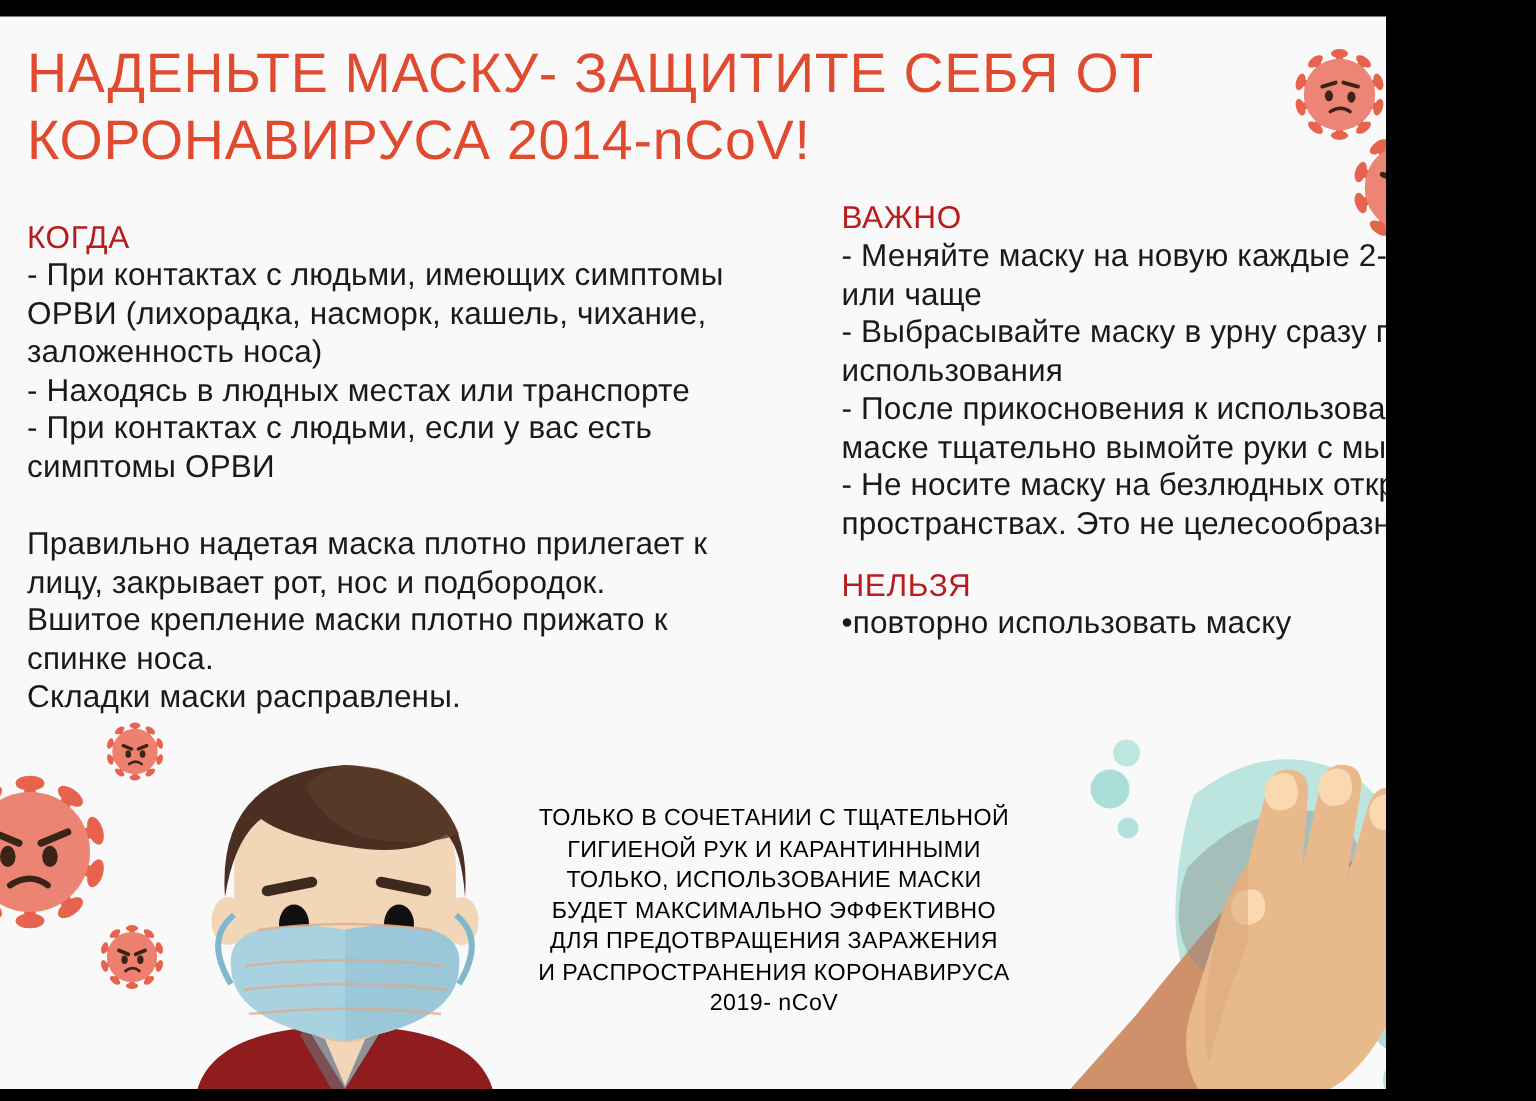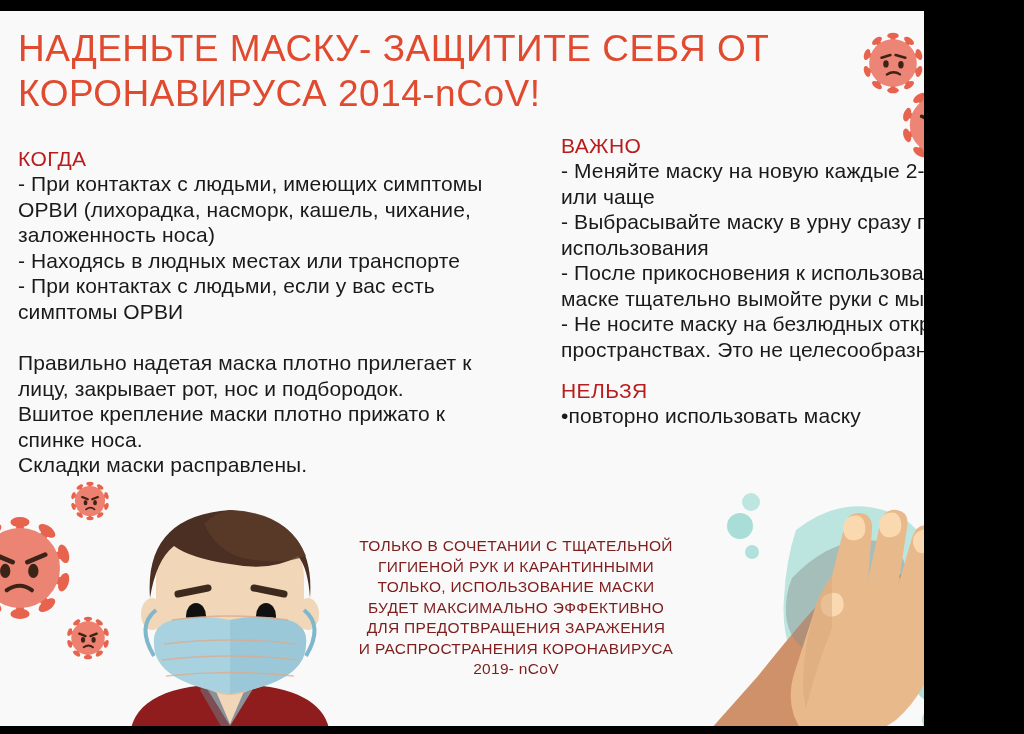--- a/index.html
+++ b/index.html
@@ -62,21 +62,21 @@
   }
   .gap { height: 26px; }
   .gap-sm { height: 18px; }
 
   
   #caption {
     position: absolute; left: 330px; top: 536px;
     width: 372px; text-align: center; z-index: 35;
   }
   #caption .cline {
-    color: #7f1d1d;
+    color: #000000;
     font-size: 15.5px;
     line-height: 20.5px;
     letter-spacing: 0.3px;
     white-space: nowrap;
   }
 
   
   .art { position: absolute; z-index: 10; }
   svg { display: block; overflow: visible; }
 </style>

